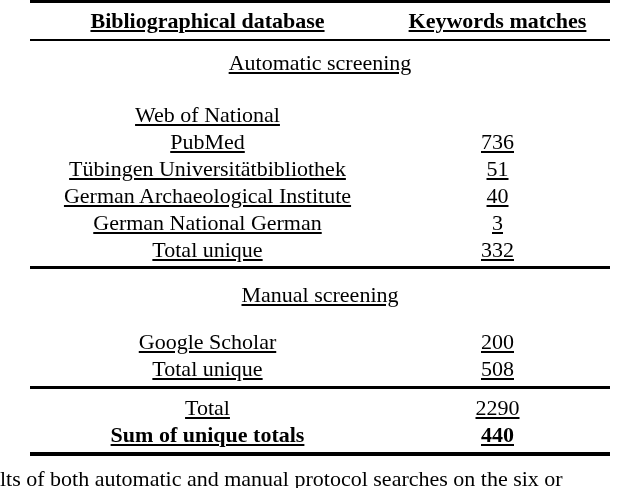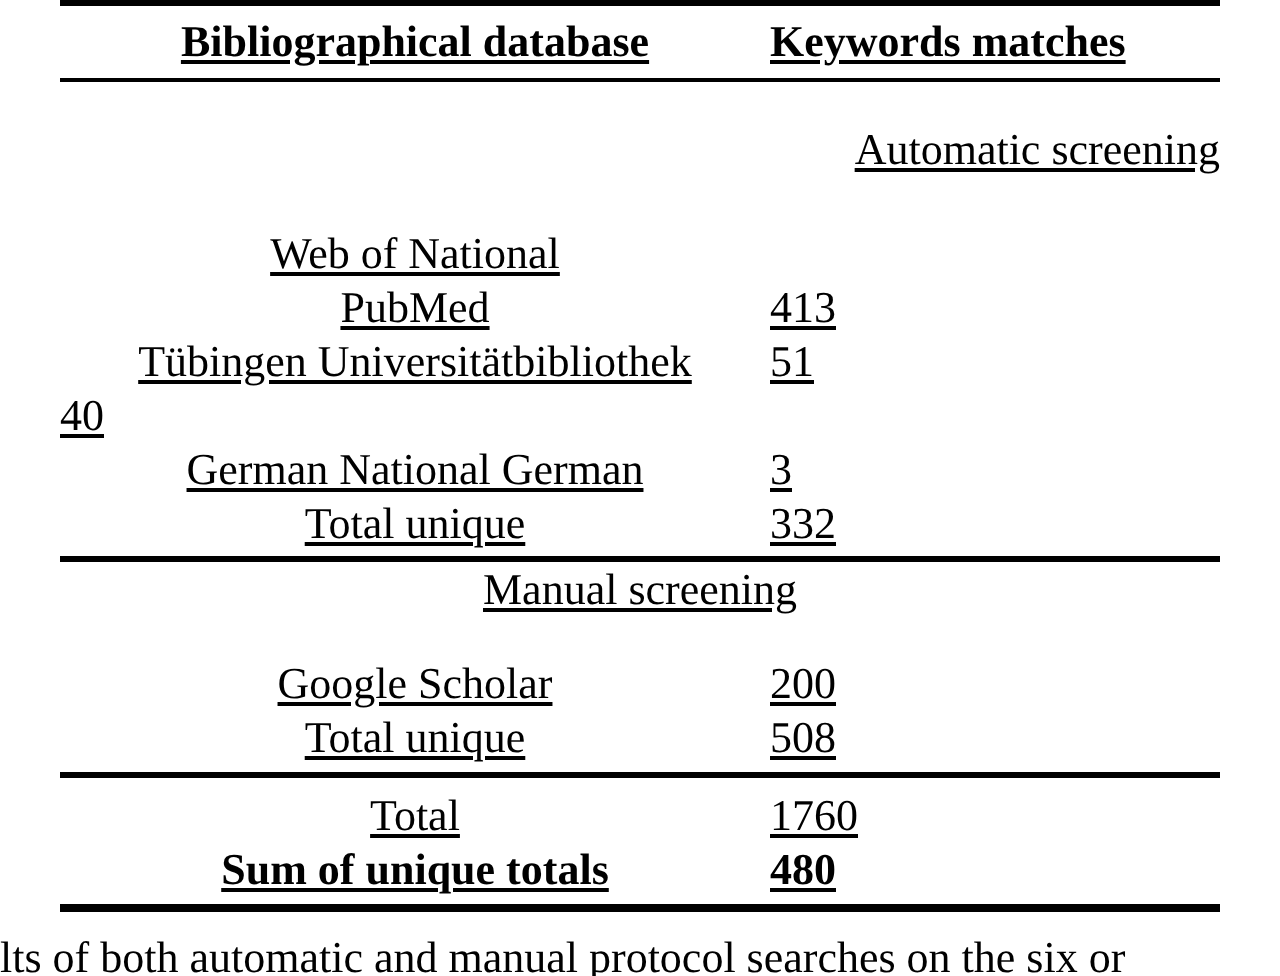--- a/index.html
+++ b/index.html
@@ -21,29 +21,29 @@
   }
   .rule { background: #000000; width: 100%; }
   .rule-top    { height: 3px; }
   .rule-header { height: 2px; }
   .rule-mid    { height: 3px; margin-top: 3px; }
   .rule-mid2   { height: 3px; margin-top: 4px; }
   .rule-bottom { height: 4px; margin-top: 4px; }
   .row { display: flex; height: 27px; align-items: center; }
   .header-row { height: 36px; }
   .col1 { width: 355px; text-align: center; }
-  .col2 { width: 225px; }
+  .col2 { width: 225px; text-align: center; }
   .bold { font-weight: bold; }
   .section-title {
     text-align: center;
     height: 27px;
     line-height: 27px;
   }
-  .title-auto   { margin-top: 20px; text-align: right; }
-  .title-manual { }
+  .title-auto   { margin-top: 8px; }
+  .title-manual { margin-top: 12px; }
   .gap-top-auto   { margin-top: 25px; }
   .gap-top-manual { margin-top: 20px; }
   .gap-top-summary { margin-top: 5px; }
   .caption {
     margin-top: 11px;
     white-space: nowrap;
     overflow: hidden;
     width: 640px;
     font-size: 22px;
     line-height: 24px;
@@ -63,27 +63,28 @@
 
   <div class="rule rule-header"></div>
 
   <div class="section-title title-auto">Automatic screening</div>
 
   <div class="row gap-top-auto">
     <div class="col1">Web of National</div>
   </div>
   <div class="row">
     <div class="col1">PubMed</div>
-    <div class="col2">413</div>
+    <div class="col2">736</div>
   </div>
   <div class="row">
     <div class="col1">Tübingen Universitätbibliothek</div>
     <div class="col2">51</div>
   </div>
   <div class="row">
+    <div class="col1">German Archaeological Institute</div>
     <div class="col2">40</div>
   </div>
   <div class="row">
     <div class="col1">German National German</div>
     <div class="col2">3</div>
   </div>
   <div class="row">
     <div class="col1">Total unique</div>
     <div class="col2">332</div>
   </div>
@@ -98,24 +99,24 @@
   </div>
   <div class="row">
     <div class="col1">Total unique</div>
     <div class="col2">508</div>
   </div>
 
   <div class="rule rule-mid2"></div>
 
   <div class="row gap-top-summary">
     <div class="col1">Total</div>
-    <div class="col2">1760</div>
+    <div class="col2">2290</div>
   </div>
   <div class="row bold">
     <div class="col1">Sum of unique totals</div>
-    <div class="col2">480</div>
+    <div class="col2">440</div>
   </div>
 
   <div class="rule rule-bottom"></div>
 
 </div>
 
 <div class="caption">lts of both automatic and manual protocol searches on the six or</div>
 
 </body></html>

